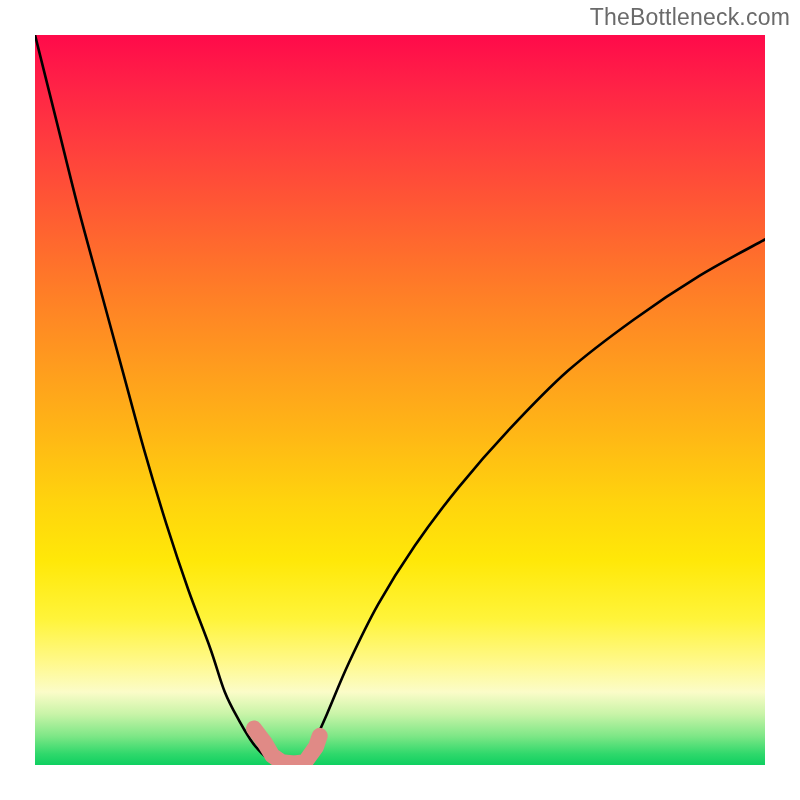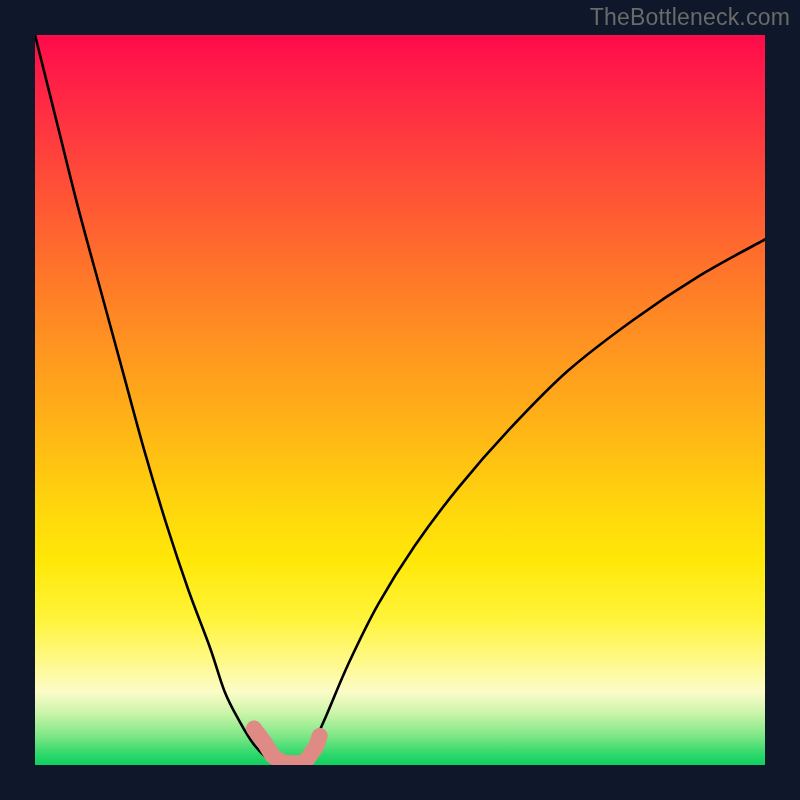--- a/index.html
+++ b/index.html
@@ -7,21 +7,21 @@
     padding: 0;
     width: 800px;
     height: 800px;
     background: #000;
     overflow: hidden;
   }
   .frame {
     position: relative;
     width: 800px;
     height: 800px;
-    background: #0f172a;
+    background: #ffffff;
   }
   .watermark {
     position: absolute;
     top: 4px;
     right: 10px;
     font-family: Arial, Helvetica, sans-serif;
     font-size: 23px;
     color: #6a6a6a;
     letter-spacing: 0.2px;
     z-index: 10;

